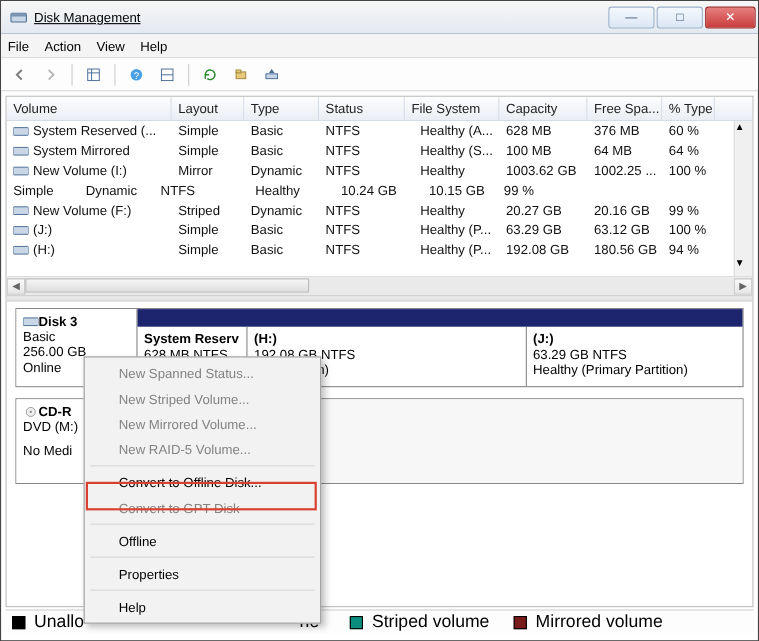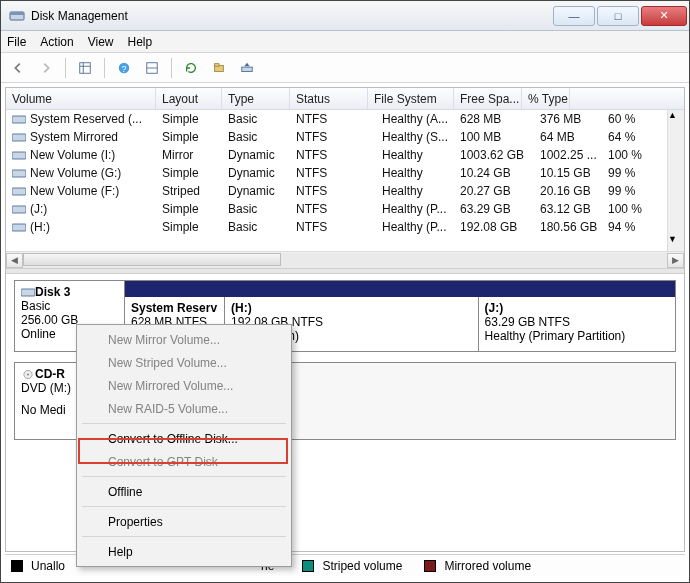--- a/index.html
+++ b/index.html
@@ -18,21 +18,21 @@
   
   .titlebar {
     height: 30px;
     background: linear-gradient(#f7f7f7, #e4e9f0);
     border-bottom: 1px solid #b7c2ce;
     display: flex;
     align-items: center;
     padding: 0 2px 0 8px;
   }
   .titlebar .icon { width: 16px; height: 16px; margin-right: 6px; display:inline-flex; align-items:center; justify-content:center; }
-  .titlebar .title { flex: 1; color: #000; }
+  .titlebar .title { flex: 1; color: #000; text-decoration: underline; }
   .wbtns { display: flex; gap: 0; }
   .wbtn {
     width: 42px; height: 20px;
     border: 1px solid #9db3cc;
     border-radius: 3px;
     margin-left: 2px;
     background: linear-gradient(#f4f8fd,#dbe7f5);
     display: flex; align-items: center; justify-content: center;
     font-size: 11px; color:#34506b;
   }
@@ -166,21 +166,21 @@
   
   .legend {
     height: 22px;
     background:#fdfdfd;
     border-top:1px solid #cfcfcf;
     margin: 0 4px 6px 4px;
     display:flex;
     align-items:center;
     gap: 8px;
     padding: 0 6px;
-    font-size:12px;
+    font-size:16px;
   }
   .swatch{width:12px;height:12px;border:1px solid #000;}
   
   .ctxmenu {
     position:absolute;
     left: 76px;
     top: 324px;
     width: 216px;
     background:#f2f2f2;
     border:1px solid #9c9c9c;
@@ -295,20 +295,21 @@
 
 <div class="content">
 
   <div class="vol-list">
     <div class="thead">
       <div class="th col-vol">Volume</div>
       <div class="th col-lay">Layout</div>
       <div class="th col-typ">Type</div>
       <div class="th col-st">Status</div>
       <div class="th col-fs">File System</div>
+      <div class="th col-cap">Capacity</div>
       <div class="th col-fr">Free Spa...</div>
       <div class="th col-pf">% Type</div>
     </div>
     <div class="tbody" id="vol-tbody">
       <div class="trow">
           <div class="td vcol col-vol">
             <svg class="diskicon" viewBox="0 0 16 12">
               <rect x="0" y="2" width="16" height="8" rx="1" fill="#c9d6e6" stroke="#4a6c95"></rect>
             </svg>
             <span>System Reserved (...</span>
@@ -345,26 +346,20 @@
           </div>
           <div class="td col-lay">Mirror</div>
           <div class="td col-typ">Dynamic</div>
           <div class="td col-fs">NTFS</div>
           <div class="td col-st">Healthy</div>
           <div class="td col-cap">1003.62 GB</div>
           <div class="td col-fr">1002.25 ...</div>
           <div class="td col-pf">100 %</div>
         </div>
         <div class="trow">
-          <div class="td vcol col-vol">
-            <svg class="diskicon" viewBox="0 0 16 12">
-              <rect x="0" y="2" width="16" height="8" rx="1" fill="#c9d6e6" stroke="#4a6c95"></rect>
-            </svg>
-            <span>New Volume (G:)</span>
-          </div>
           <div class="td col-lay">Simple</div>
           <div class="td col-typ">Dynamic</div>
           <div class="td col-fs">NTFS</div>
           <div class="td col-st">Healthy</div>
           <div class="td col-cap">10.24 GB</div>
           <div class="td col-fr">10.15 GB</div>
           <div class="td col-pf">99 %</div>
         </div>
         <div class="trow">
           <div class="td vcol col-vol">
@@ -489,21 +484,21 @@
   <span>ne</span>
   <div style="width:12px"></div>
   <div class="swatch" style="background:#0a8d7d"></div>
   <span>Striped volume</span>
   <div style="width:6px"></div>
   <div class="swatch" style="background:#7a1b1b"></div>
   <span>Mirrored volume</span>
 </div>
 
 <div class="ctxmenu">
-  <div class="mi">New Mirror Volume...</div>
+  <div class="mi">New Spanned Status...</div>
   <div class="mi">New Striped Volume...</div>
   <div class="mi">New Mirrored Volume...</div>
   <div class="mi">New RAID-5 Volume...</div>
   <div class="msep"></div>
   <div class="mi enabled">Convert to Offline Disk...</div>
   <div class="mi">Convert to GPT Disk</div>
   <div class="msep"></div>
   <div class="mi enabled">Offline</div>
   <div class="msep"></div>
   <div class="mi enabled">Properties</div>

